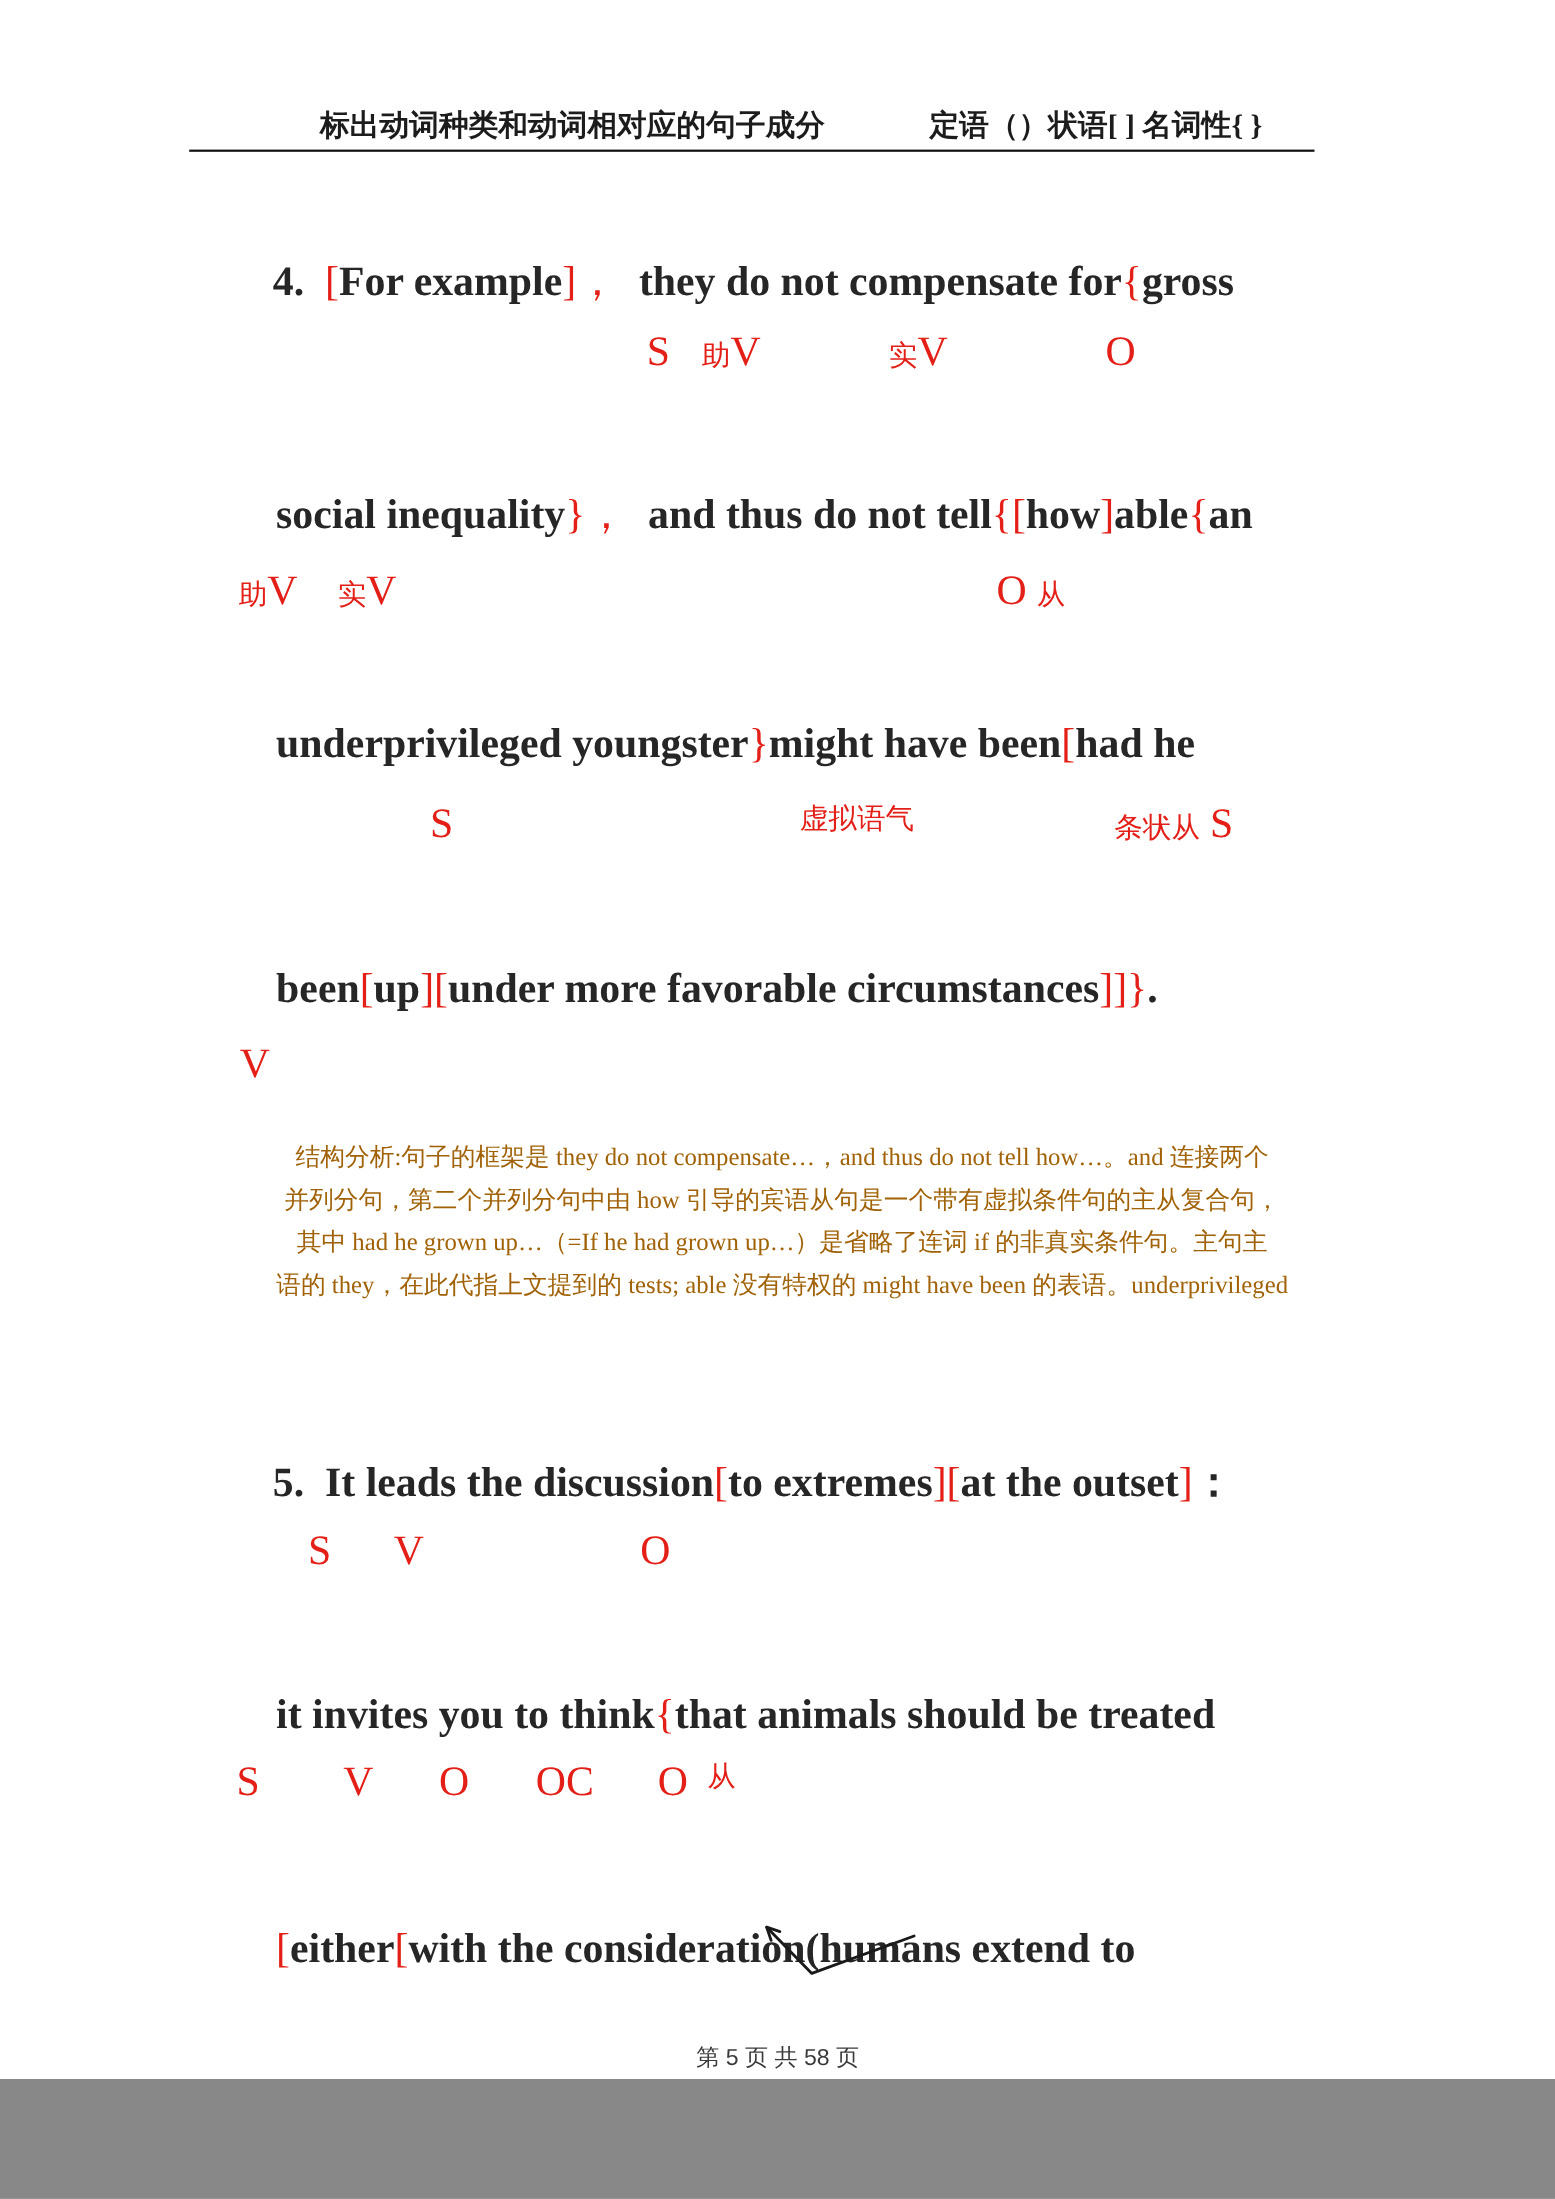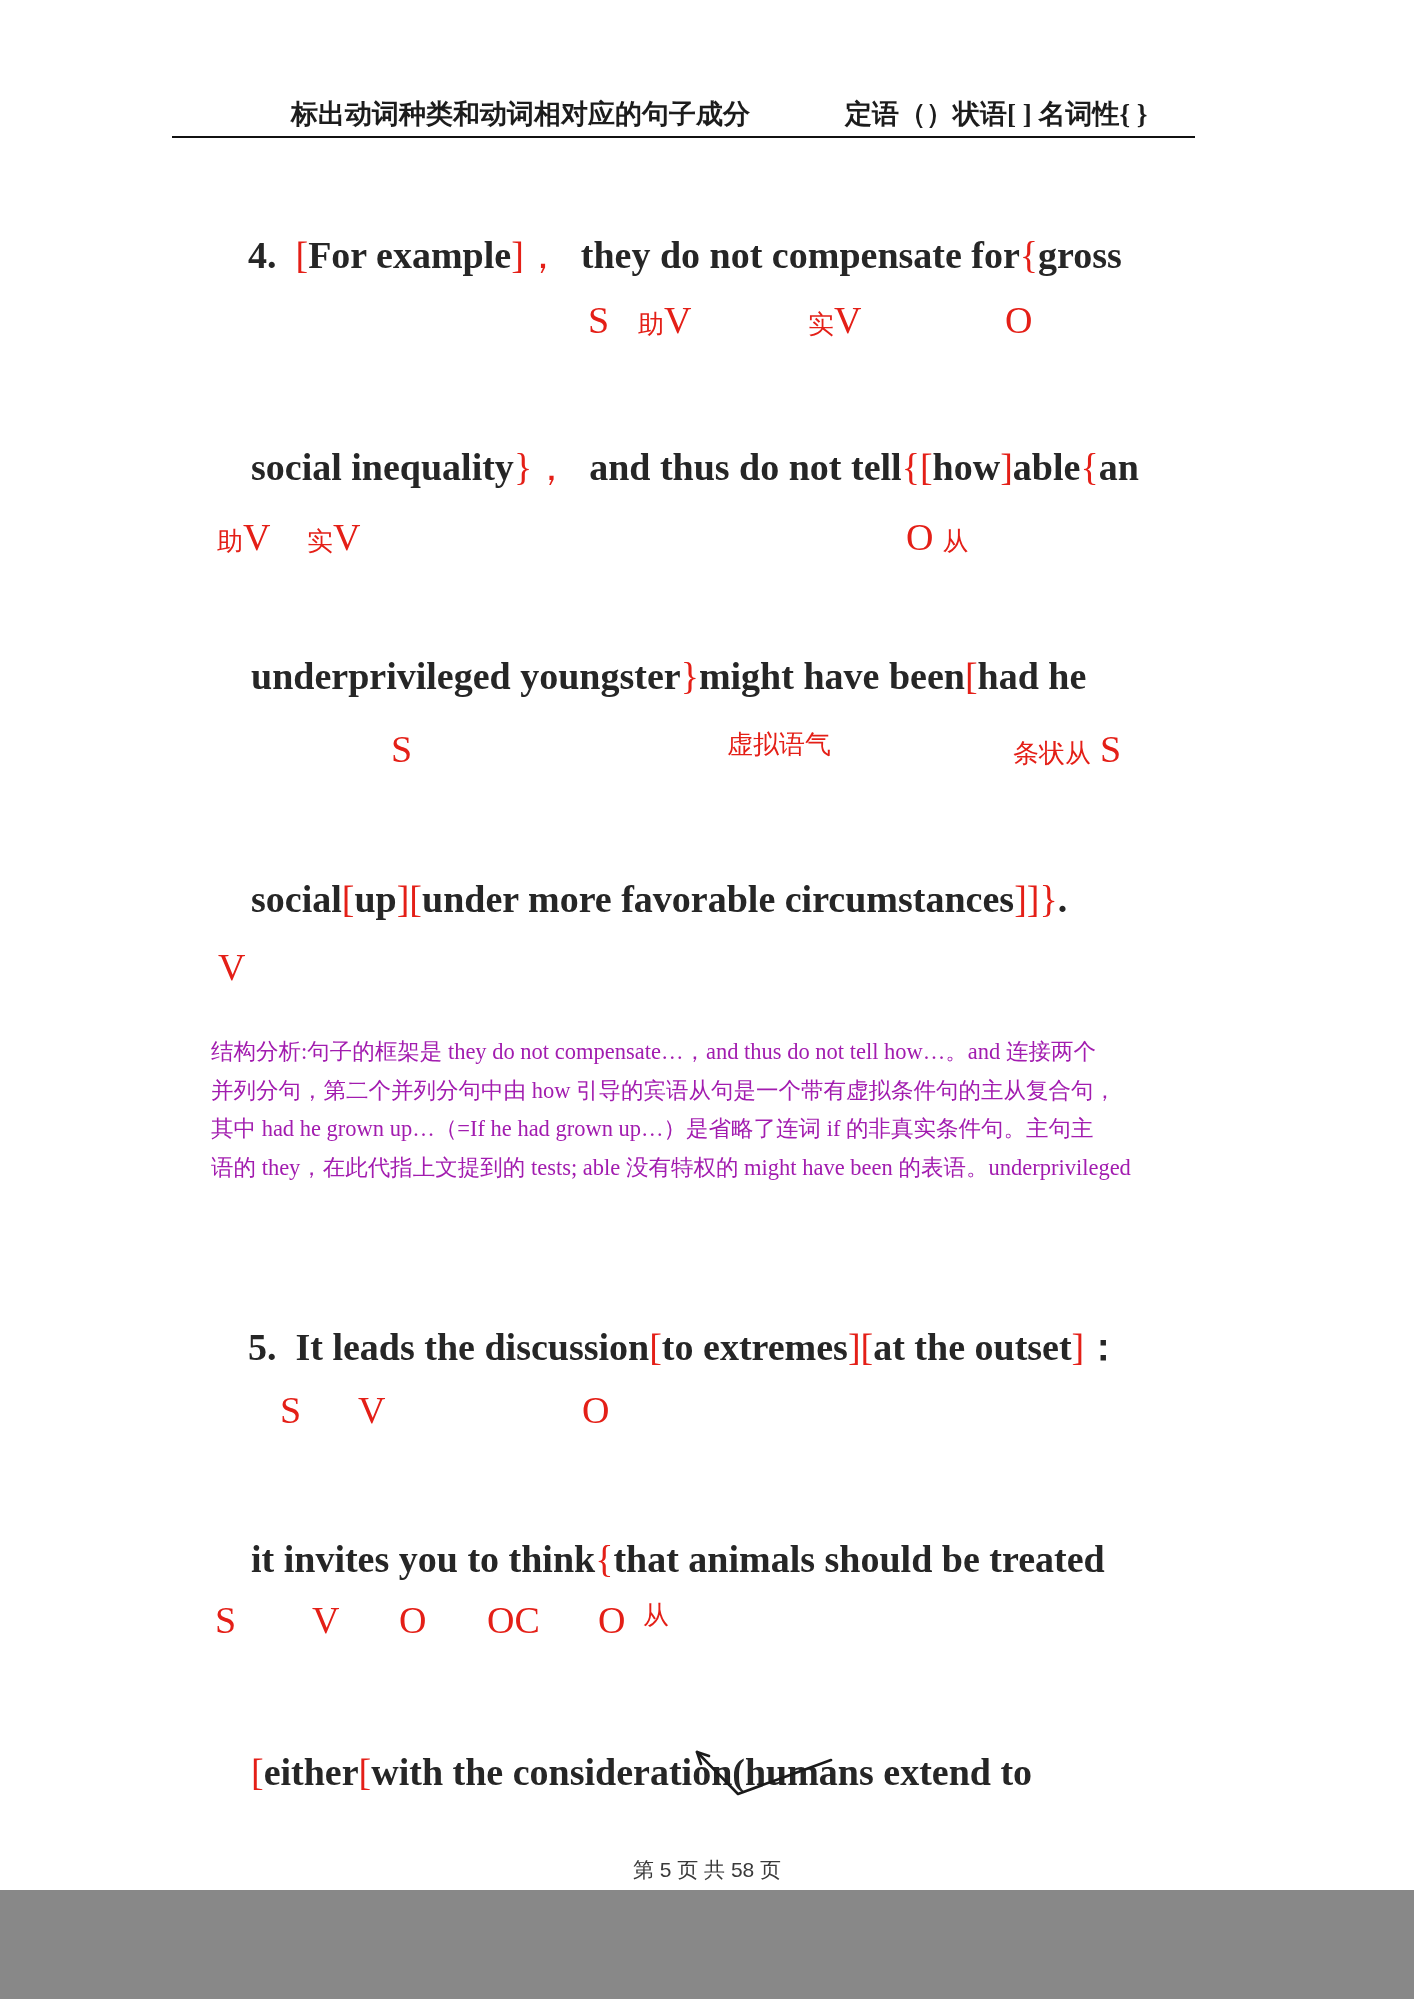--- a/index.html
+++ b/index.html
@@ -34,22 +34,23 @@
   .big .r{color:#e41f17;font-weight:400;}
   
   .ann{position:absolute;left:0;top:0;width:1414px;height:52px;}
   .tok{position:absolute;white-space:pre;color:#e41f17;}
   .tok .en{font-size:38px;font-family:"Liberation Serif",serif;}
   .tok .cn{font-size:26px;}
   .tok .gap{margin-left:9px;}
   
   #analysis{
     position:absolute;left:211px;top:1033px;width:1000px;
-    font-size:22.5px;line-height:38.6px;color:#a21caf;
+    font-size:22.5px;line-height:38.6px;color:#a16207;
     font-weight:400;
+    text-align:center;
   }
   #analysis .pline{white-space:pre;}
   
   #arrow{position:absolute;left:690px;top:1744px;}
   
   #footer{
     position:absolute;left:0;top:1856px;width:1414px;
     text-align:center;font-size:21px;color:#3a3a3a;
     font-family:"Liberation Sans",sans-serif;white-space:pre;
   }
@@ -88,21 +89,21 @@
     <span class="k">underprivileged youngster</span><span class="r">}</span><span class="k">might have been</span><span class="r">[</span><span class="k">had he</span>
   </div>
 
   <div class="ann" style="top:727px">
     <span class="tok" style="left:391px"><span class="en">S</span></span>
     <span class="tok" style="left:727px"><span class="cn">虚拟语气</span></span>
     <span class="tok" style="left:1013px"><span class="cn">条状从</span><span class="en gap">S</span></span>
   </div>
 
   <div class="big" style="left:213px;top:833px">
-    <span class="k">social</span><span class="r">[</span><span class="k">up</span><span class="r">][</span><span class="k">under more favorable circumstances</span><span class="r">]]}</span><span class="k">.</span>
+    <span class="k">been</span><span class="r">[</span><span class="k">up</span><span class="r">][</span><span class="k">under more favorable circumstances</span><span class="r">]]}</span><span class="k">.</span>
   </div>
 
   <div class="ann" style="top:945px">
     <span class="tok" style="left:218px"><span class="en">V</span></span>
   </div>
 
   <div id="analysis">
     <div class="pline">结构分析:句子的框架是 they do not compensate…，and thus do not tell how…。and 连接两个</div>
     <div class="pline">并列分句，第二个并列分句中由 how 引导的宾语从句是一个带有虚拟条件句的主从复合句，</div>
     <div class="pline">其中 had he grown up…（=If he had grown up…）是省略了连词 if 的非真实条件句。主句主</div>

